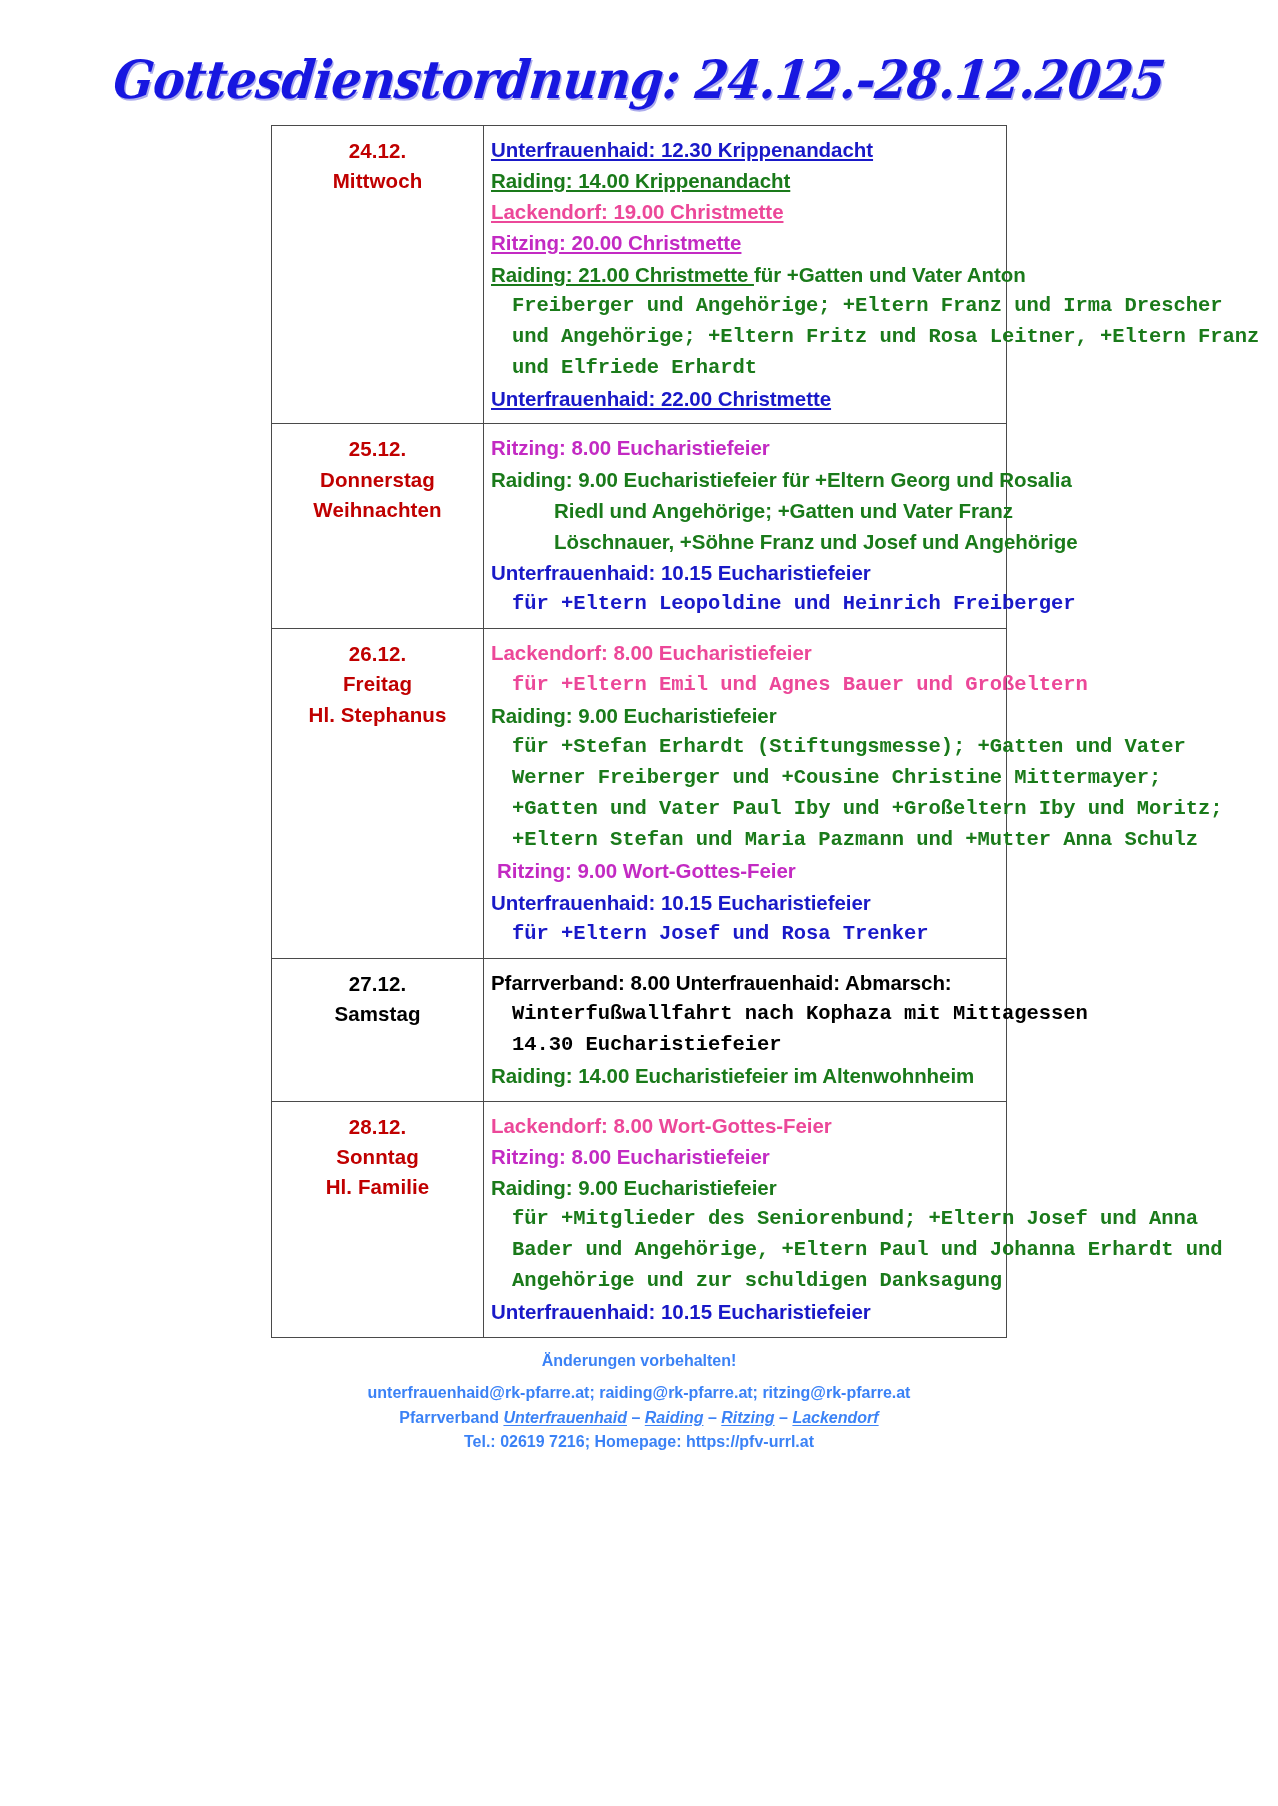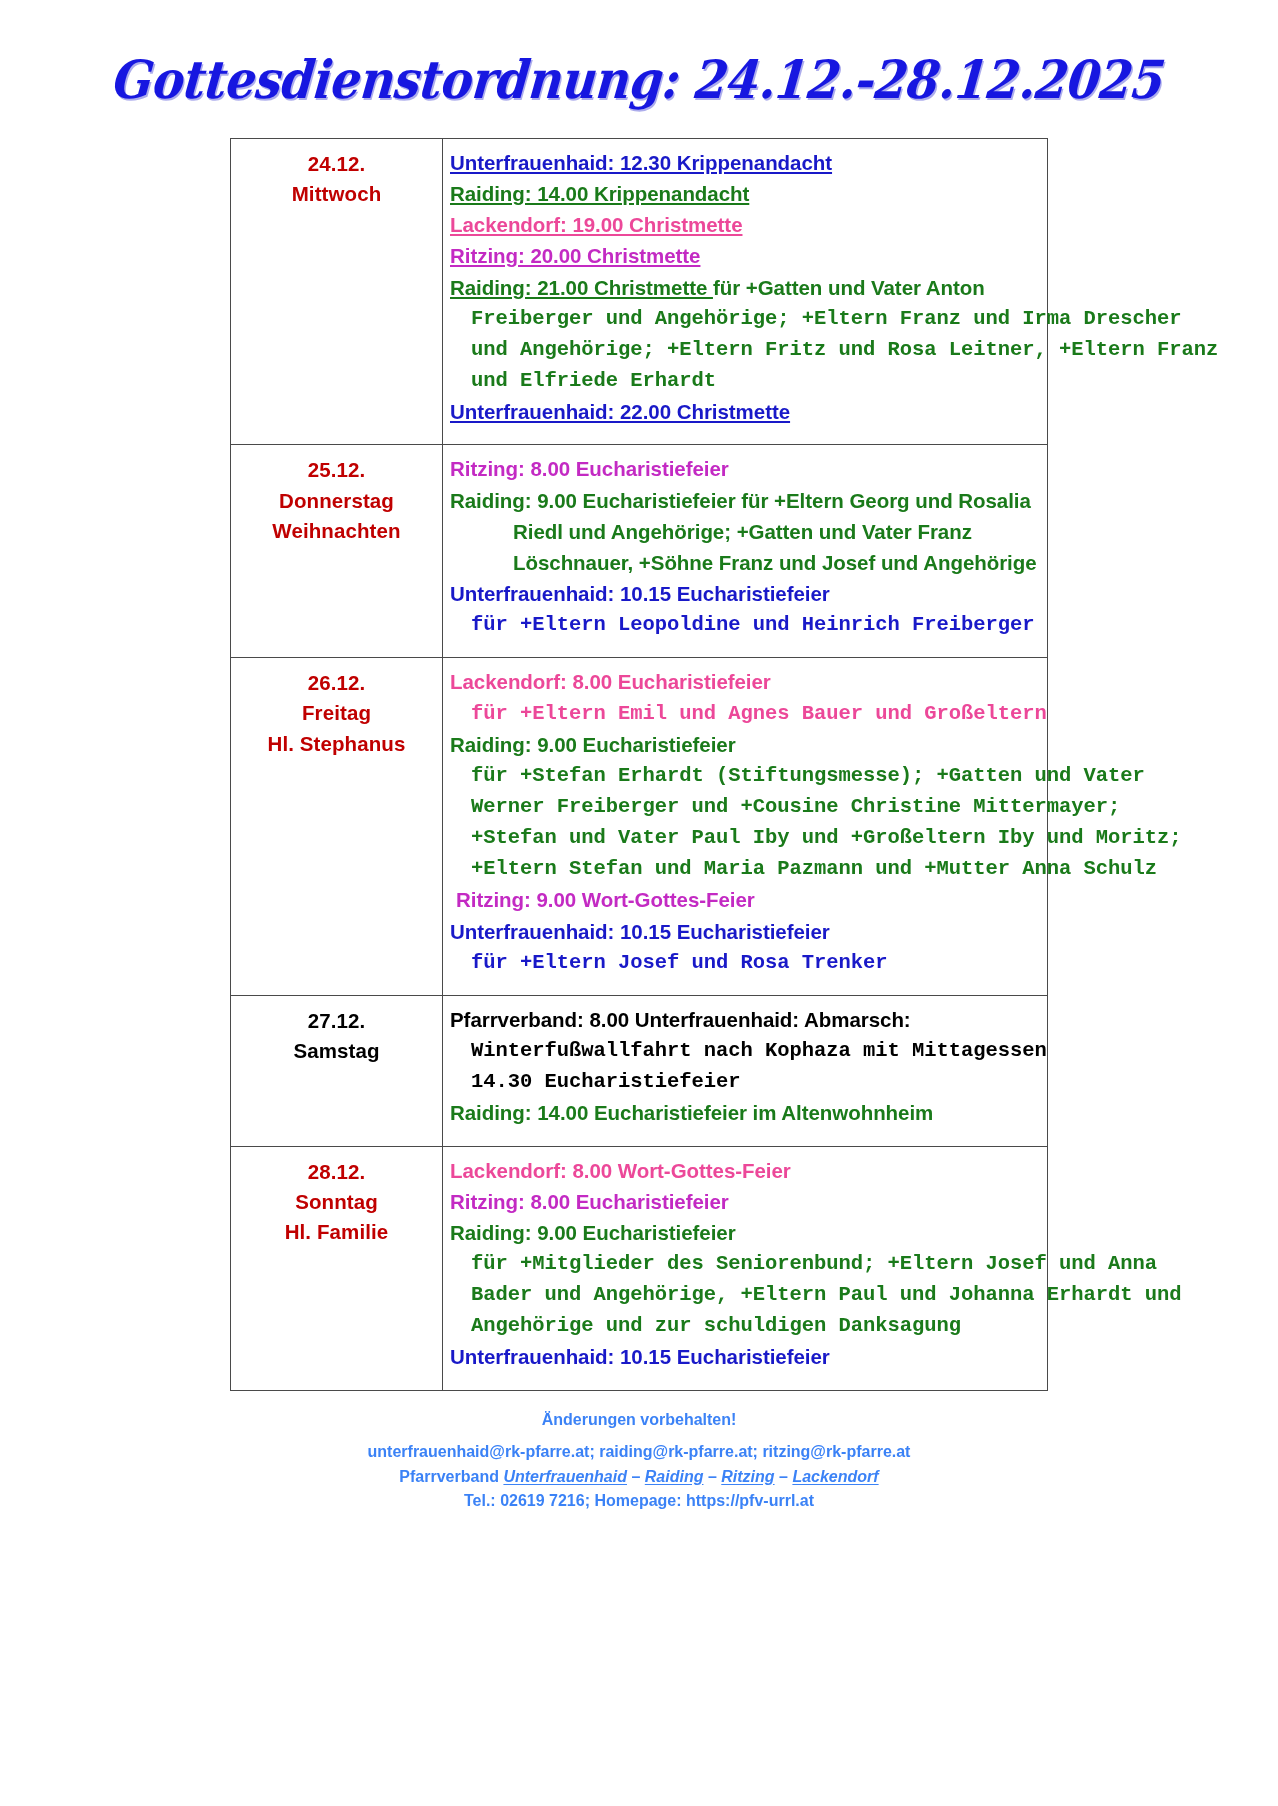--- a/index.html
+++ b/index.html
@@ -38,37 +38,37 @@
     color: #1717e0;
     transform: skewX(-6deg) scaleY(1.12);
     transform-origin: center;
     white-space: nowrap;
     text-shadow: 1.5px 1.5px 0 rgba(20,20,200,.35);
   }
 
   
   .sched-table {
     border-collapse: collapse;
-    margin: 17px auto;
-    width: 818px;
+    margin: 4px auto;
+    width: 736px;
     table-layout: fixed;
   }
   .sched-table td {
     border: 1px solid #4a4a4a;
     vertical-align: top;
     padding: 0;
   }
   td.daycell {
     width: 211px;
     text-align: center;
     padding-top: 10px;
     padding-bottom: 8px;
   }
   td.eventcell {
-    padding: 8px 6px 17px 7px;
+    padding: 8px 6px 9px 7px;
   }
 
   .dayline {
     font-size: 20.5px;
     font-weight: bold;
     line-height: 1.47;
     color: #c00000;
     letter-spacing: .1px;
   }
   .dayline.plain {
@@ -161,21 +161,21 @@
             <div class="dayline">26.12.</div>
             <div class="dayline">Freitag</div>
             <div class="dayline">Hl. Stephanus</div>
           </td>
           <td class="eventcell">
             <div class="evline c-brown"><span>Lackendorf: 8.00 Eucharistiefeier</span></div>
             <div class="evline c-brown ind1"><span>für +Eltern Emil und Agnes Bauer und Großeltern</span></div>
             <div class="evline c-green"><span>Raiding: 9.00 Eucharistiefeier</span></div>
             <div class="evline c-green ind1"><span>für +Stefan Erhardt (Stiftungsmesse); +Gatten und Vater</span></div>
             <div class="evline c-green ind1"><span>Werner Freiberger und +Cousine Christine Mittermayer;</span></div>
-            <div class="evline c-green ind1"><span>+Stefan und Vater Paul Iby und +Großeltern Iby und Moritz;</span></div>
+            <div class="evline c-green ind1"><span>+Gatten und Vater Paul Iby und +Großeltern Iby und Moritz;</span></div>
             <div class="evline c-green ind1"><span>+Eltern Stefan und Maria Pazmann und +Mutter Anna Schulz</span></div>
             <div class="evline c-mag ind-small"><span>Ritzing: 9.00 Wort-Gottes-Feier</span></div>
             <div class="evline c-blue"><span>Unterfrauenhaid: 10.15 Eucharistiefeier</span></div>
             <div class="evline c-blue ind1"><span>für +Eltern Josef und Rosa Trenker</span></div>
           </td>
         </tr>
         <tr>
           <td class="daycell">
             <div class="dayline plain">27.12.</div>
             <div class="dayline plain b">Samstag</div>

